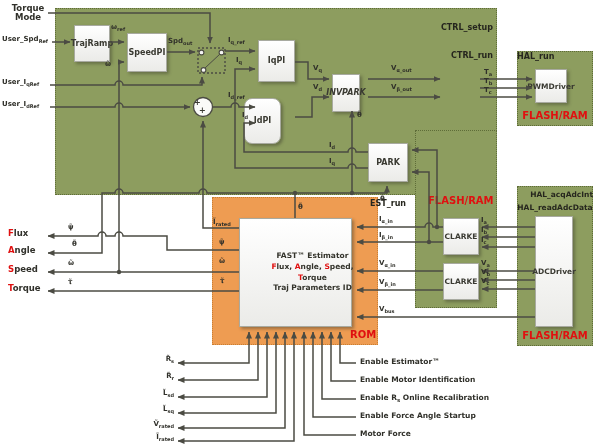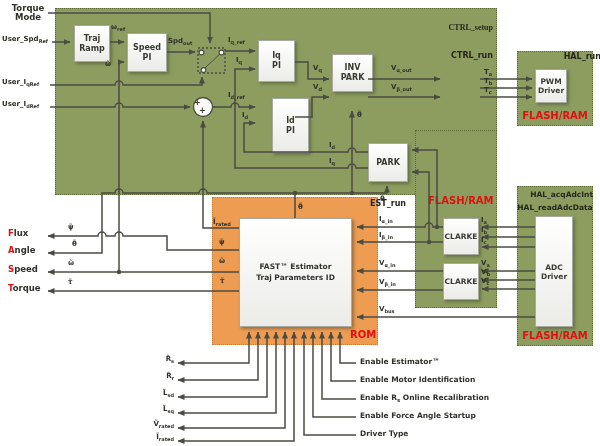--- a/index.html
+++ b/index.html
@@ -2,78 +2,78 @@
 <html><head>
 <meta charset="utf-8">
 <style>
   html,body{margin:0;padding:0;background:#ffffff;}
   #canvas{position:relative;width:600px;height:446px;background:#ffffff;overflow:hidden;
           font-family:"DejaVu Sans",sans-serif;}
   .green{position:absolute;background:#8d9d5f;border:1.5px dotted #5e6c38;box-sizing:border-box;}
   .orange{position:absolute;background:#ee9c52;border:1.5px dotted #c87e33;box-sizing:border-box;}
   .box{position:absolute;background:linear-gradient(180deg,#ffffff 0%,#ebebe8 100%);
        border:1px solid #a8aaa0;box-shadow:2px 2px 3px rgba(60,60,45,.45);
-       display:flex;flex-direction:column;align-items:center;justify-content:center;
+       display:flex;flex-direction:row;align-items:center;justify-content:center;
        font-weight:bold;font-size:8px;color:#3a3a32;text-align:center;line-height:1.2;
        box-sizing:border-box;}
   .box.small{font-size:7.5px;}
   .lbl{position:absolute;font-size:7px;font-weight:bold;color:#30302a;white-space:nowrap;line-height:1.1;}
   .lbl sub{font-size:5px;vertical-align:-2px;}
   .lbl.big{font-size:8.5px;}
   .lbl.reg{font-size:8px;color:#26261e;}
   .lbl.mem{font-size:10px;color:#e01010;}
   .red{color:#e01010;}
   .rt{text-align:right;}
   .cfg{position:absolute;font-size:7.5px;font-weight:bold;color:#30302a;white-space:nowrap;}
   .cfg sub{font-size:5.5px;vertical-align:-2px;}
   .est-text{position:absolute;left:239px;top:218px;width:113px;height:109px;
             display:flex;flex-direction:column;align-items:center;justify-content:center;
-            font-size:7.5px;font-weight:bold;color:#33332b;text-align:center;line-height:1.45;}
+            font-size:7.5px;font-weight:bold;color:#33332b;text-align:center;line-height:1.45;padding-left:17px;}
   svg#wires{position:absolute;left:0;top:0;pointer-events:none;}
   .plus{position:absolute;font-size:8px;font-weight:bold;color:#3c3c34;}
 </style>
 </head>
 <body>
 
 <div id="canvas">
 
   <div class="green" style="left:55px;top:8px;width:442px;height:187px;"></div>
   <div class="green" style="left:415px;top:130px;width:82px;height:178px;"></div>
   <div class="green" style="left:517px;top:51px;width:76px;height:75px;"></div>
   <div class="green" style="left:517px;top:186px;width:76px;height:160px;"></div>
   <div class="orange" style="left:212px;top:197px;width:166px;height:148px;"></div>
 
   <div class="lbl reg rt" style="right:107px;top:8px;margin-top:44px;">CTRL_run</div>
-  <div class="lbl reg rt" style="right:107px;top:24px;font-family:Liberation Serif, serif;">CTRL_setup</div>
+  <div class="lbl reg rt" style="right:107px;top:24px;">CTRL_setup</div>
   <div class="lbl reg" style="left:334px;top:200px;margin-left:36px;">EST_run</div>
   <div class="lbl mem" style="left:350px;top:329px;">ROM</div>
   <div class="lbl mem" style="left:428px;top:195px;">FLASH/RAM</div>
-  <div class="lbl reg" style="left:517px;top:53px;width:84px;text-align:right;">HAL_run</div>
+  <div class="lbl reg" style="left:517px;top:53px;width:60px;text-align:left;">HAL_run</div>
   <div class="lbl mem" style="left:517px;top:110px;width:76px;text-align:center;">FLASH/RAM</div>
   <div class="lbl reg" style="left:517px;top:191px;width:76px;text-align:right;font-size:7.5px;">HAL_acqAdcInt</div>
   <div class="lbl reg" style="left:517px;top:204px;width:76px;text-align:center;font-size:7.5px;">HAL_readAdcData</div>
   <div class="lbl mem" style="left:517px;top:330px;width:76px;text-align:center;">FLASH/RAM</div>
 
   <div class="box" style="left:74px;top:25px;width:36px;height:37px;">
     <span>Traj</span>
     <span>Ramp</span>
   </div>
   <div class="box" style="left:127px;top:33px;width:40px;height:39px;">
     <span>Speed</span>
     <span>PI</span>
   </div>
   <div class="box" style="left:258px;top:40px;width:37px;height:42px;">
     <span>Iq</span>
     <span>PI</span>
   </div>
-  <div class="box" style="left:272px;top:98px;width:37px;height:55px;">
+  <div class="box" style="left:244px;top:98px;width:37px;height:46px;border-radius:8px;">
     <span>Id</span>
     <span>PI</span>
   </div>
-  <div class="box" style="left:332px;top:54px;width:41px;height:38px;">
+  <div class="box" style="left:332px;top:74px;width:28px;height:38px;font-style:italic;">
     <span>INV</span>
     <span>PARK</span>
   </div>
   <div class="box" style="left:368px;top:143px;width:40px;height:39px;">
     <span>PARK</span>
   </div>
   <div class="box small" style="left:443px;top:218px;width:36px;height:37px;">
     <span>CLARKE</span>
   </div>
   <div class="box small" style="left:443px;top:263px;width:36px;height:37px;">
@@ -84,20 +84,21 @@
     <span>Driver</span>
   </div>
   <div class="box small" style="left:535px;top:216px;width:38px;height:111px;">
     <span>ADC</span>
     <span>Driver</span>
   </div>
 
   <div class="box" style="left:239px;top:218px;width:113px;height:109px;"></div>
   <div class="est-text">
     <span>FAST™ Estimator</span>
+    <span><span class="red">F</span><span>lux, </span><span class="red">A</span><span>ngle, </span><span class="red">S</span><span>peed, </span><span class="red">T</span><span>orque</span></span>
     <span>Traj Parameters ID</span>
   </div>
 
   <svg id="wires" width="600" height="446" viewBox="0 0 600 446">
     <defs>
       <marker id="ah" viewBox="0 0 7 6" refX="6.5" refY="3" markerWidth="7" markerHeight="6" orient="auto" markerUnits="userSpaceOnUse">
           <path d="M0,0 L7,3 L0,6 z" fill="#4b4b43"></path>
         </marker>
       <marker id="ahs" viewBox="0 0 7 6" refX="6.5" refY="3" markerWidth="7" markerHeight="6" orient="auto-start-reverse" markerUnits="userSpaceOnUse">
           <path d="M0,0 L7,3 L0,6 z" fill="#4b4b43"></path>
@@ -234,15 +235,15 @@
   <span class="lbl rt" style="left:118px;top:373px;width:56px;"><span>R̃</span><sub>r</sub></span>
   <span class="lbl rt" style="left:118px;top:390px;width:56px;"><span>L̃</span><sub>sd</sub></span>
   <span class="lbl rt" style="left:118px;top:406px;width:56px;"><span>L̃</span><sub>sq</sub></span>
   <span class="lbl rt" style="left:118px;top:421px;width:56px;"><span>Ṽ</span><sub>rated</sub></span>
   <span class="lbl rt" style="left:118px;top:434px;width:56px;"><span>Ĩ</span><sub>rated</sub></span>
 
   <span class="cfg" style="left:360px;top:357px;">Enable Estimator™</span>
   <span class="cfg" style="left:360px;top:375px;">Enable Motor Identification</span>
   <span class="cfg" style="left:360px;top:393px;"><span>Enable R</span><sub>s</sub><span> Online Recalibration</span></span>
   <span class="cfg" style="left:360px;top:411px;">Enable Force Angle Startup</span>
-  <span class="cfg" style="left:360px;top:429px;">Driver Type</span>
+  <span class="cfg" style="left:360px;top:429px;">Motor Force</span>
 
 </div>
 
 </body></html>

